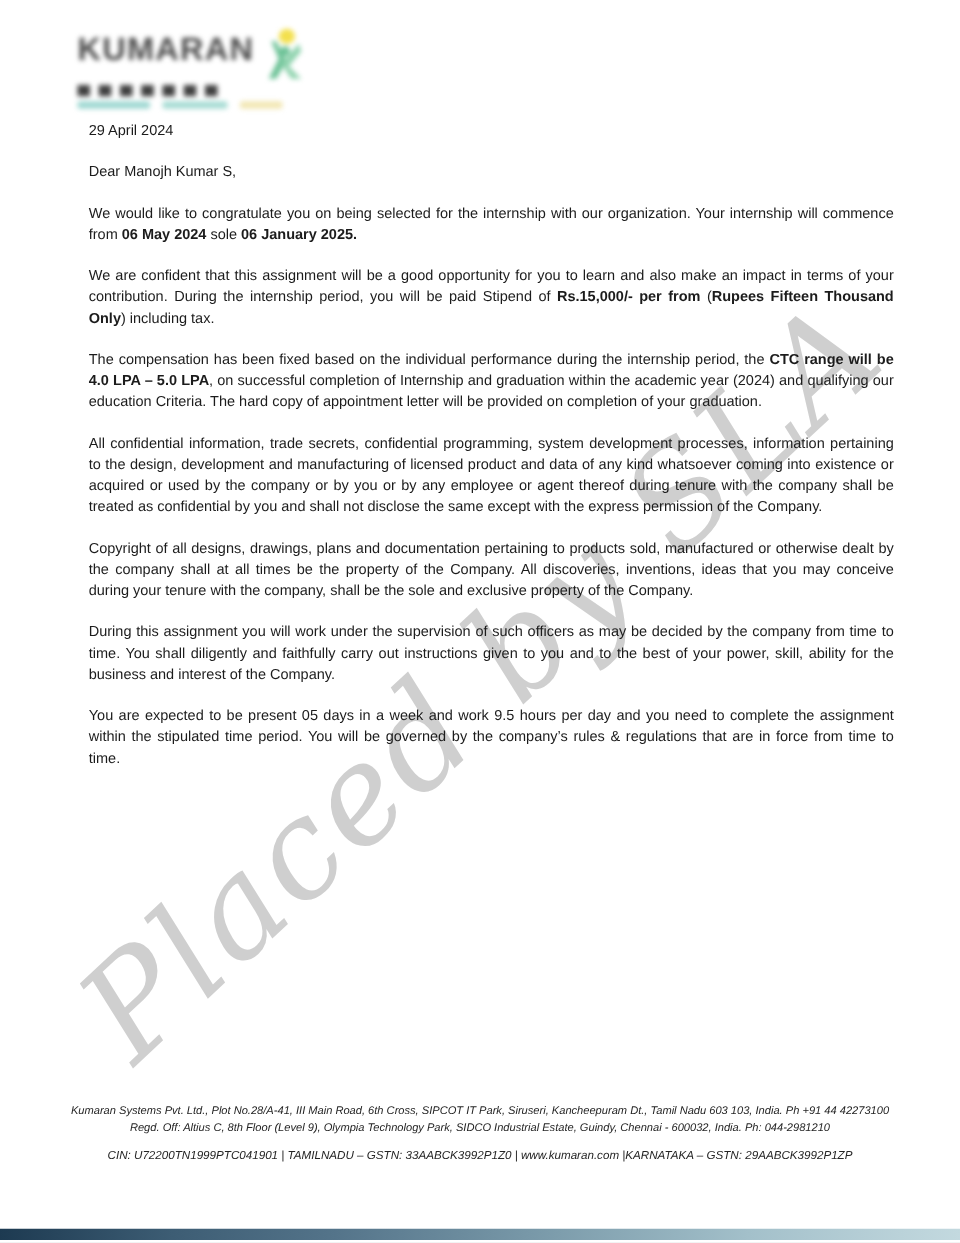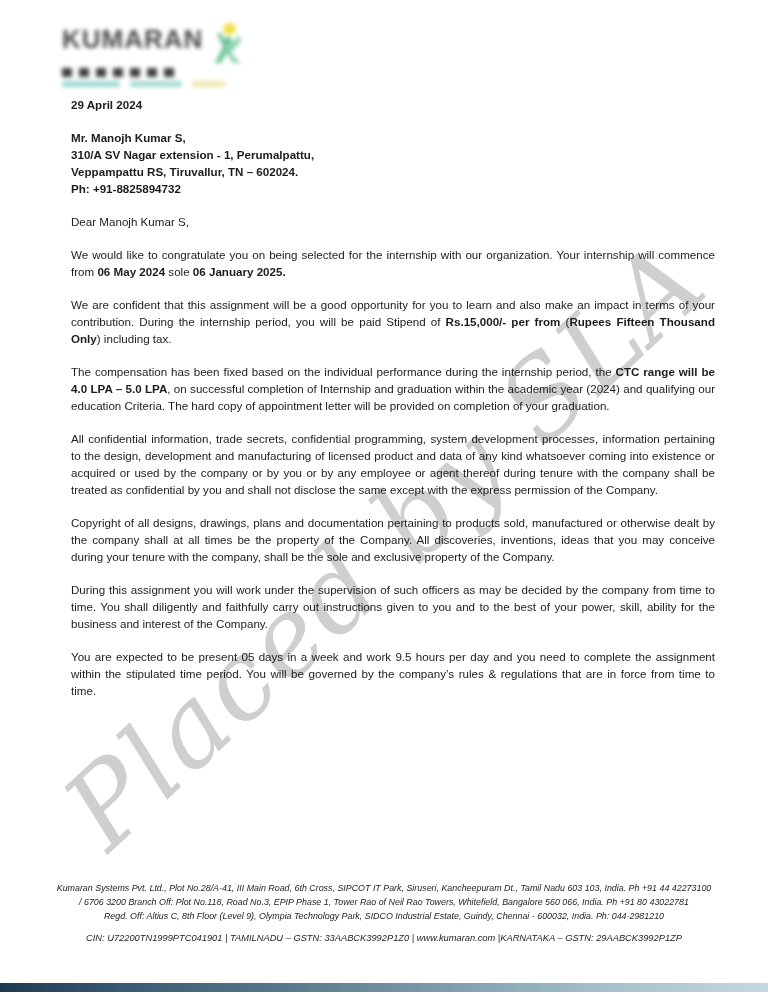--- a/index.html
+++ b/index.html
@@ -66,21 +66,21 @@
     position: absolute;
     left: 71px;
     top: 96px;
     width: 644px;
     z-index: 2;
     color: #1c1c1c;
     font-size: 11.6px;
     line-height: 17px;
   }
   .content .b, .content .bold { font-weight: bold; }
-  .date { font-weight: bold; margin-bottom: 16px; }
+  .date { font-weight: normal; margin-bottom: 16px; }
   .address { font-weight: bold; margin-bottom: 16px; }
   .salutation { font-weight: normal; margin-bottom: 16px; }
   .para { text-align: justify; margin-bottom: 16px; }
   .para:last-child { margin-bottom: 0; }
 
   
   .footer {
     position: absolute;
     left: 0; right: 0;
     top: 881px;
@@ -140,42 +140,35 @@
         <span class="tg tg-teal2"></span>
         <span class="tg tg-yellow"></span>
     </div>
   </div>
 
   <div class="watermark">Placed by SLA</div>
 
   <div class="content">
     <p class="date">29 April 2024</p>
 
-    <div class="address">
-      <p>Mr. Manojh Kumar S,</p>
-      <p>310/A SV Nagar extension - 1, Perumalpattu,</p>
-      <p>Veppampattu RS, Tiruvallur, TN – 602024.</p>
-      <p>Ph: +91-8825894732</p>
-    </div>
 
     <p class="salutation">Dear Manojh Kumar S,</p>
 
     <div id="paragraphs">
         <p class="para"><span>We would like to congratulate you on being selected for the internship with our organization. Your internship will commence from </span><span class="b">06 May 2024</span><span> sole </span><span class="b">06 January 2025.</span></p>
         <p class="para"><span>We are confident that this assignment will be a good opportunity for you to learn and also make an impact in terms of your contribution. During the internship period, you will be paid Stipend of </span><span class="b">Rs.15,000/- per from</span><span> (</span><span class="b">Rupees Fifteen Thousand Only</span><span>) including tax.</span></p>
         <p class="para"><span>The compensation has been fixed based on the individual performance during the internship period, the </span><span class="b">CTC range will be 4.0 LPA – 5.0 LPA</span><span>, on successful completion of Internship and graduation within the academic year (2024) and qualifying our education Criteria. The hard copy of appointment letter will be provided on completion of your graduation.</span></p>
         <p class="para"><span>All confidential information, trade secrets, confidential programming, system development processes, information pertaining to the design, development and manufacturing of licensed product and data of any kind whatsoever coming into existence or acquired or used by the company or by you or by any employee or agent thereof during tenure with the company shall be treated as confidential by you and shall not disclose the same except with the express permission of the Company.</span></p>
         <p class="para"><span>Copyright of all designs, drawings, plans and documentation pertaining to products sold, manufactured or otherwise dealt by the company shall at all times be the property of the Company.  All discoveries, inventions, ideas that you may conceive during your tenure with the company, shall be the sole and exclusive property of the Company.</span></p>
         <p class="para"><span>During this assignment you will work under the supervision of such officers as may be decided by the company from time to time.  You shall diligently and faithfully carry out instructions given to you and to the best of your power, skill, ability for the business and interest of the Company.</span></p>
         <p class="para"><span>You are expected to be present 05 days in a week and work 9.5 hours per day and you need to complete the assignment within the stipulated time period. You will be governed by the company’s rules &amp; regulations that are in force from time to time.</span></p>
       </div>
   </div>
 
   <div class="footer">
     <p class="footer-line">Kumaran Systems Pvt. Ltd., Plot No.28/A-41, III Main Road, 6th Cross, SIPCOT IT Park, Siruseri, Kancheepuram Dt., Tamil Nadu 603 103, India. Ph +91 44 42273100</p>
-    <p class="footer-line">/ 6706 3200 Branch Off: Plot No.118, Road No.3, EPIP Phase 1, Tower Rao of Neil Rao Towers, Whitefield, Bangalore 560 066, India. Ph +91 80 43022781</p>
     <p class="footer-line">Regd. Off: Altius C, 8th Floor (Level 9), Olympia Technology Park, SIDCO Industrial Estate, Guindy, Chennai - 600032, India. Ph: 044-2981210</p>
     <p class="cin-line">CIN: U72200TN1999PTC041901 | TAMILNADU – GSTN: 33AABCK3992P1Z0 | www.kumaran.com |KARNATAKA – GSTN: 29AABCK3992P1ZP</p>
   </div>
 
   <div class="bottom-bar"></div>
 
 </div>
 
 </body></html>

